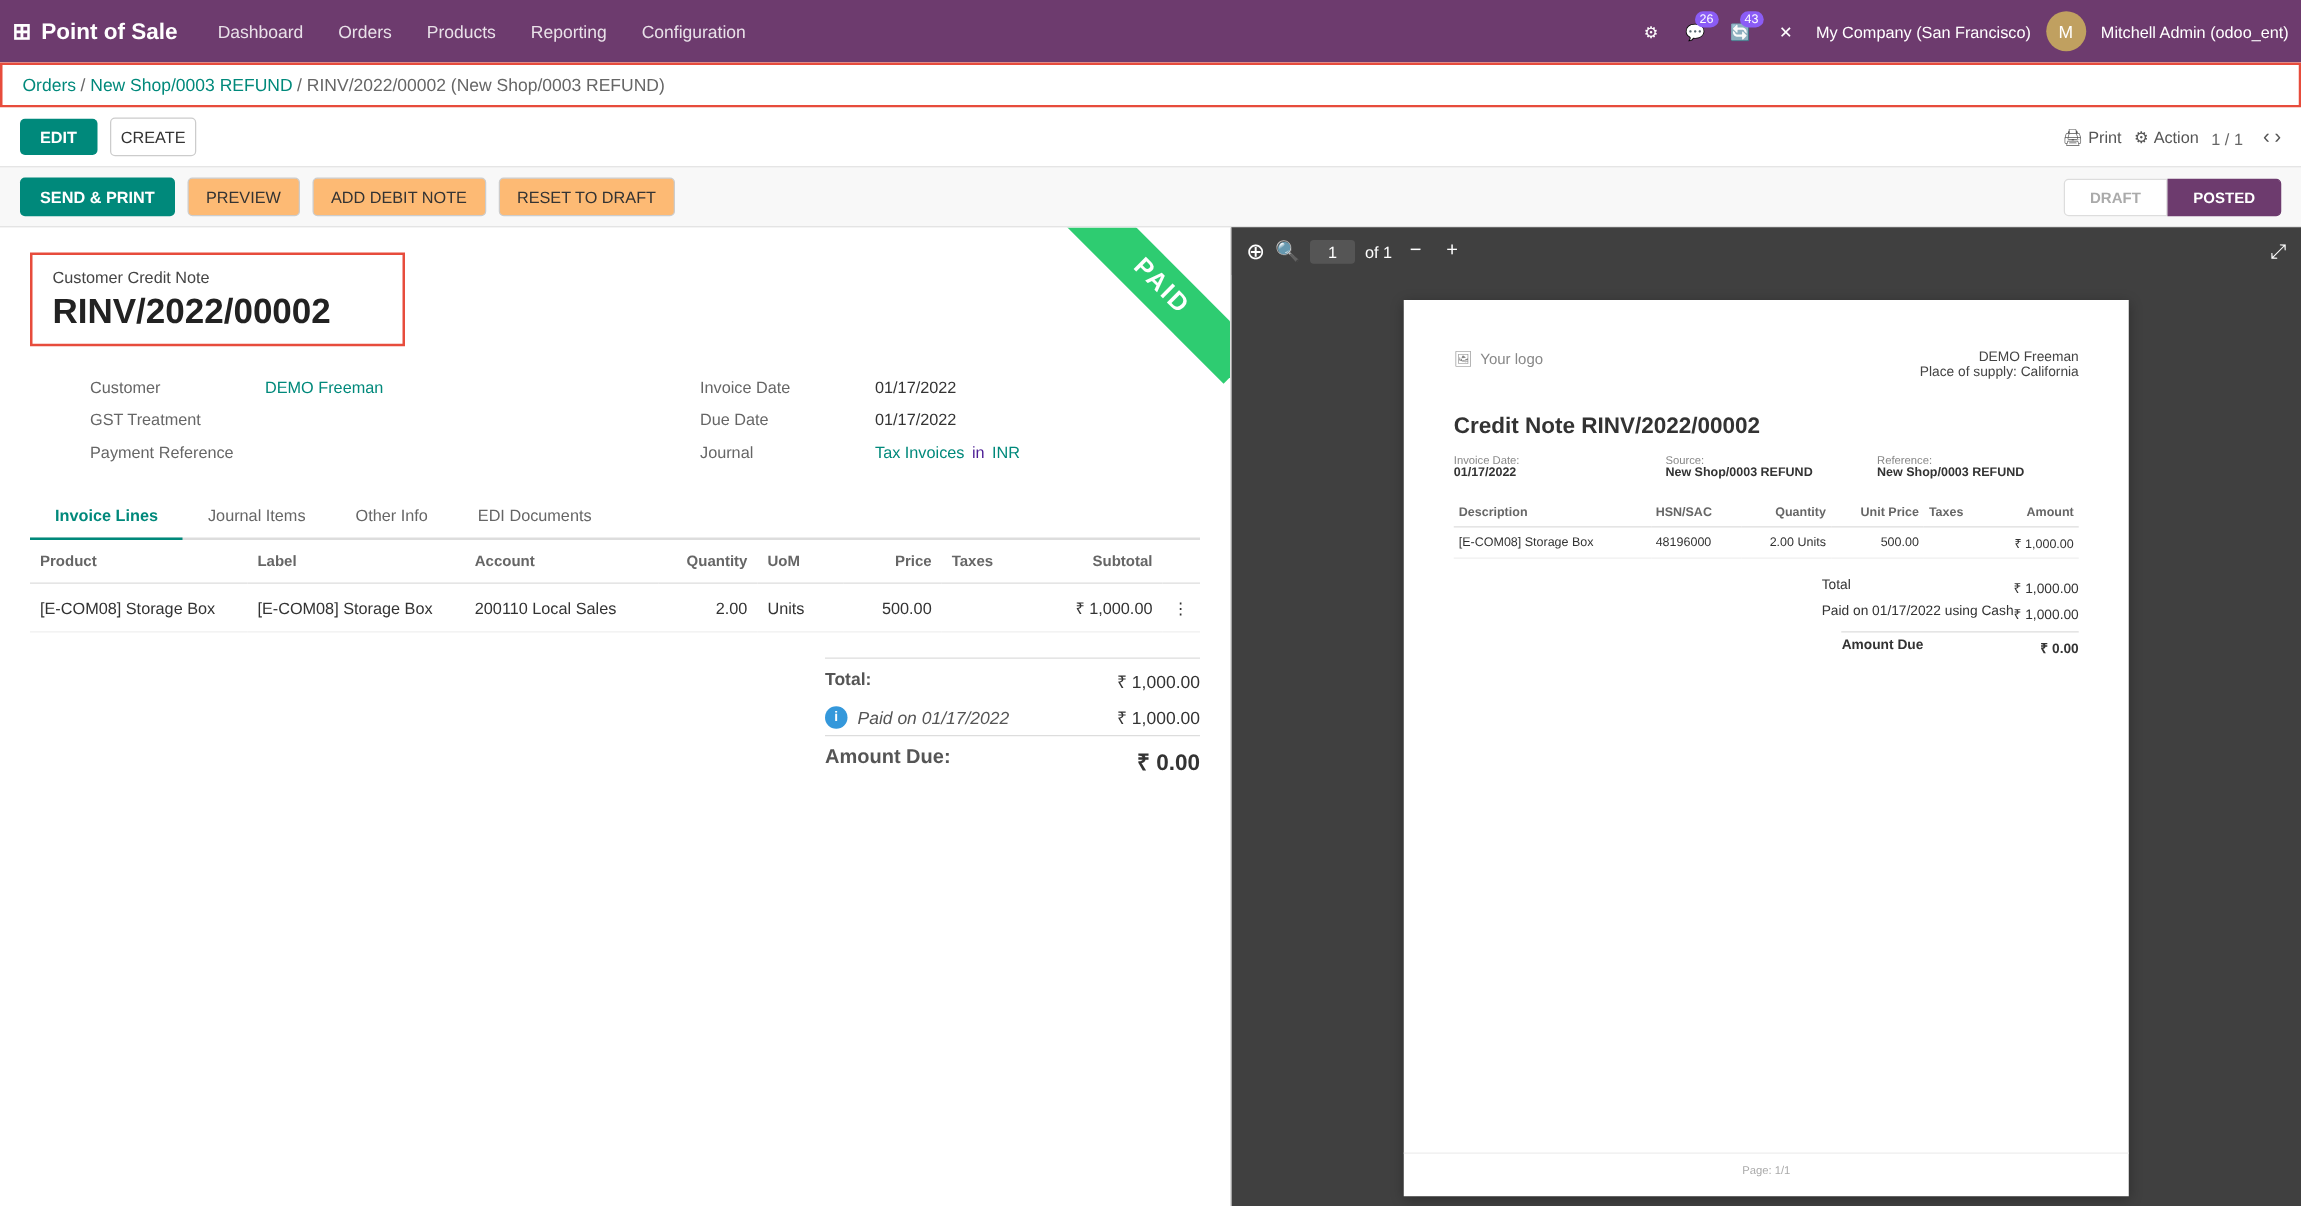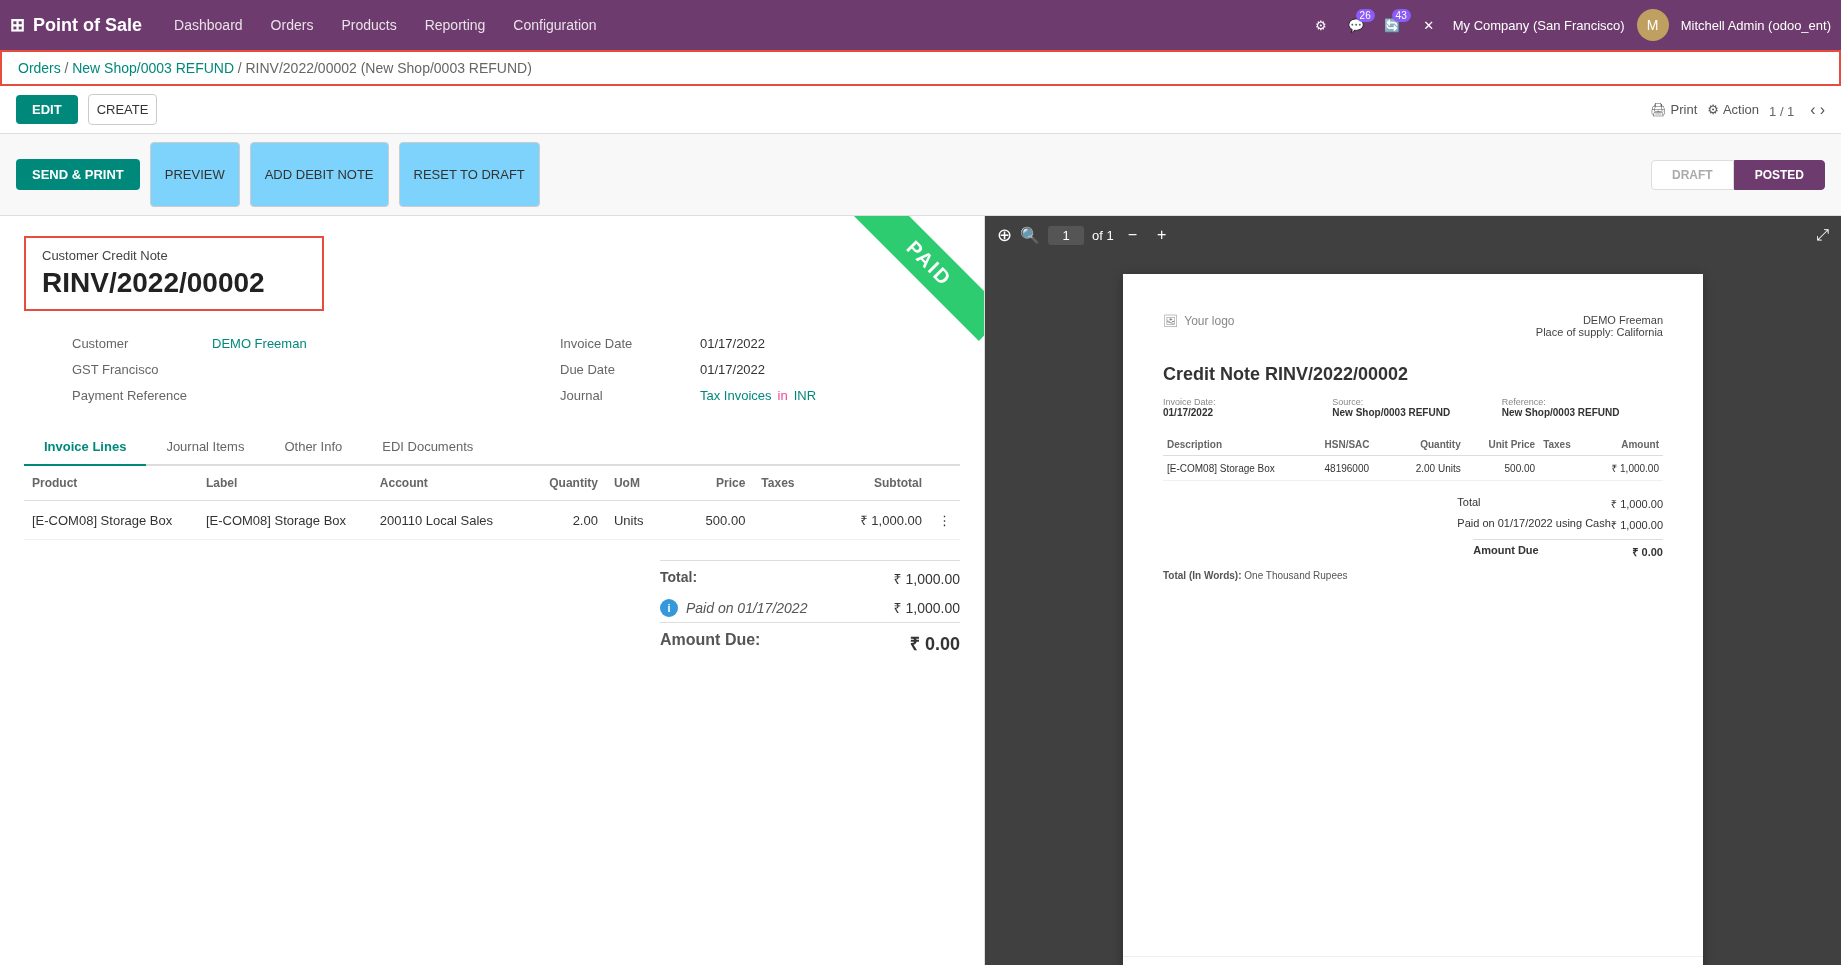--- a/index.html
+++ b/index.html
@@ -143,24 +143,24 @@
       background: #00897b;
       color: white;
       border: none;
       padding: 8px 16px;
       border-radius: 4px;
       font-size: 13px;
       cursor: pointer;
       font-weight: 600;
     }
     .btn-toolbar {
-      background: #7dd3fc;
+      background: #fdba74;
       color: #333;
       border: 1px solid #ccc;
-      padding: 24px 14px;
+      padding: 7px 14px;
       border-radius: 4px;
       font-size: 13px;
       cursor: pointer;
     }
     .status-pipeline {
       margin-left: auto;
       display: flex;
       gap: 0;
     }
     .status-pill {
@@ -565,42 +565,42 @@
 
     
     <div class="form-grid">
 
       <div>
         <div class="form-row">
           <span class="form-label">Customer</span>
           <span class="form-value">DEMO Freeman</span>
         </div>
         <div class="form-row">
-          <span class="form-label">GST Francisco</span>
+          <span class="form-label">GST Treatment</span>
           <span class="form-value plain"></span>
         </div>
         <div class="form-row">
           <span class="form-label">Payment Reference</span>
           <span class="form-value plain"></span>
         </div>
       </div>
 
       <div>
         <div class="form-row">
           <span class="form-label">Invoice Date</span>
           <span class="form-value plain">01/17/2022</span>
         </div>
         <div class="form-row">
           <span class="form-label">Due Date</span>
           <span class="form-value plain">01/17/2022</span>
         </div>
         <div class="form-row">
           <span class="form-label">Journal</span>
           <span class="form-value">Tax Invoices</span>
-          <span style="margin: 0 6px; color:#ec4899;">in</span>
+          <span style="margin: 0 6px; color:#4c1d95;">in</span>
           <span class="form-value">INR</span>
         </div>
       </div>
     </div>
 
     
     <div class="tabs">
       <div class="tab active">Invoice Lines</div>
       <div class="tab">Journal Items</div>
       <div class="tab">Other Info</div>
@@ -735,24 +735,20 @@
             <div class="pdf-total-row">
               <span>Paid on 01/17/2022 using Cash</span>
               <span>₹ 1,000.00</span>
             </div>
             <div class="pdf-total-row bold">
               <span>Amount Due</span>
               <span>₹ 0.00</span>
             </div>
           </div>
 
-          <div class="pdf-words">
-            <strong>Total (In Words):</strong>
-            <span>One Thousand Rupees</span>
-          </div>
         </div>
 
         <div class="pdf-footer">Page: 1/1</div>
       </div>
     </div>
   </div>
 
 </div>
 
 </body></html>

